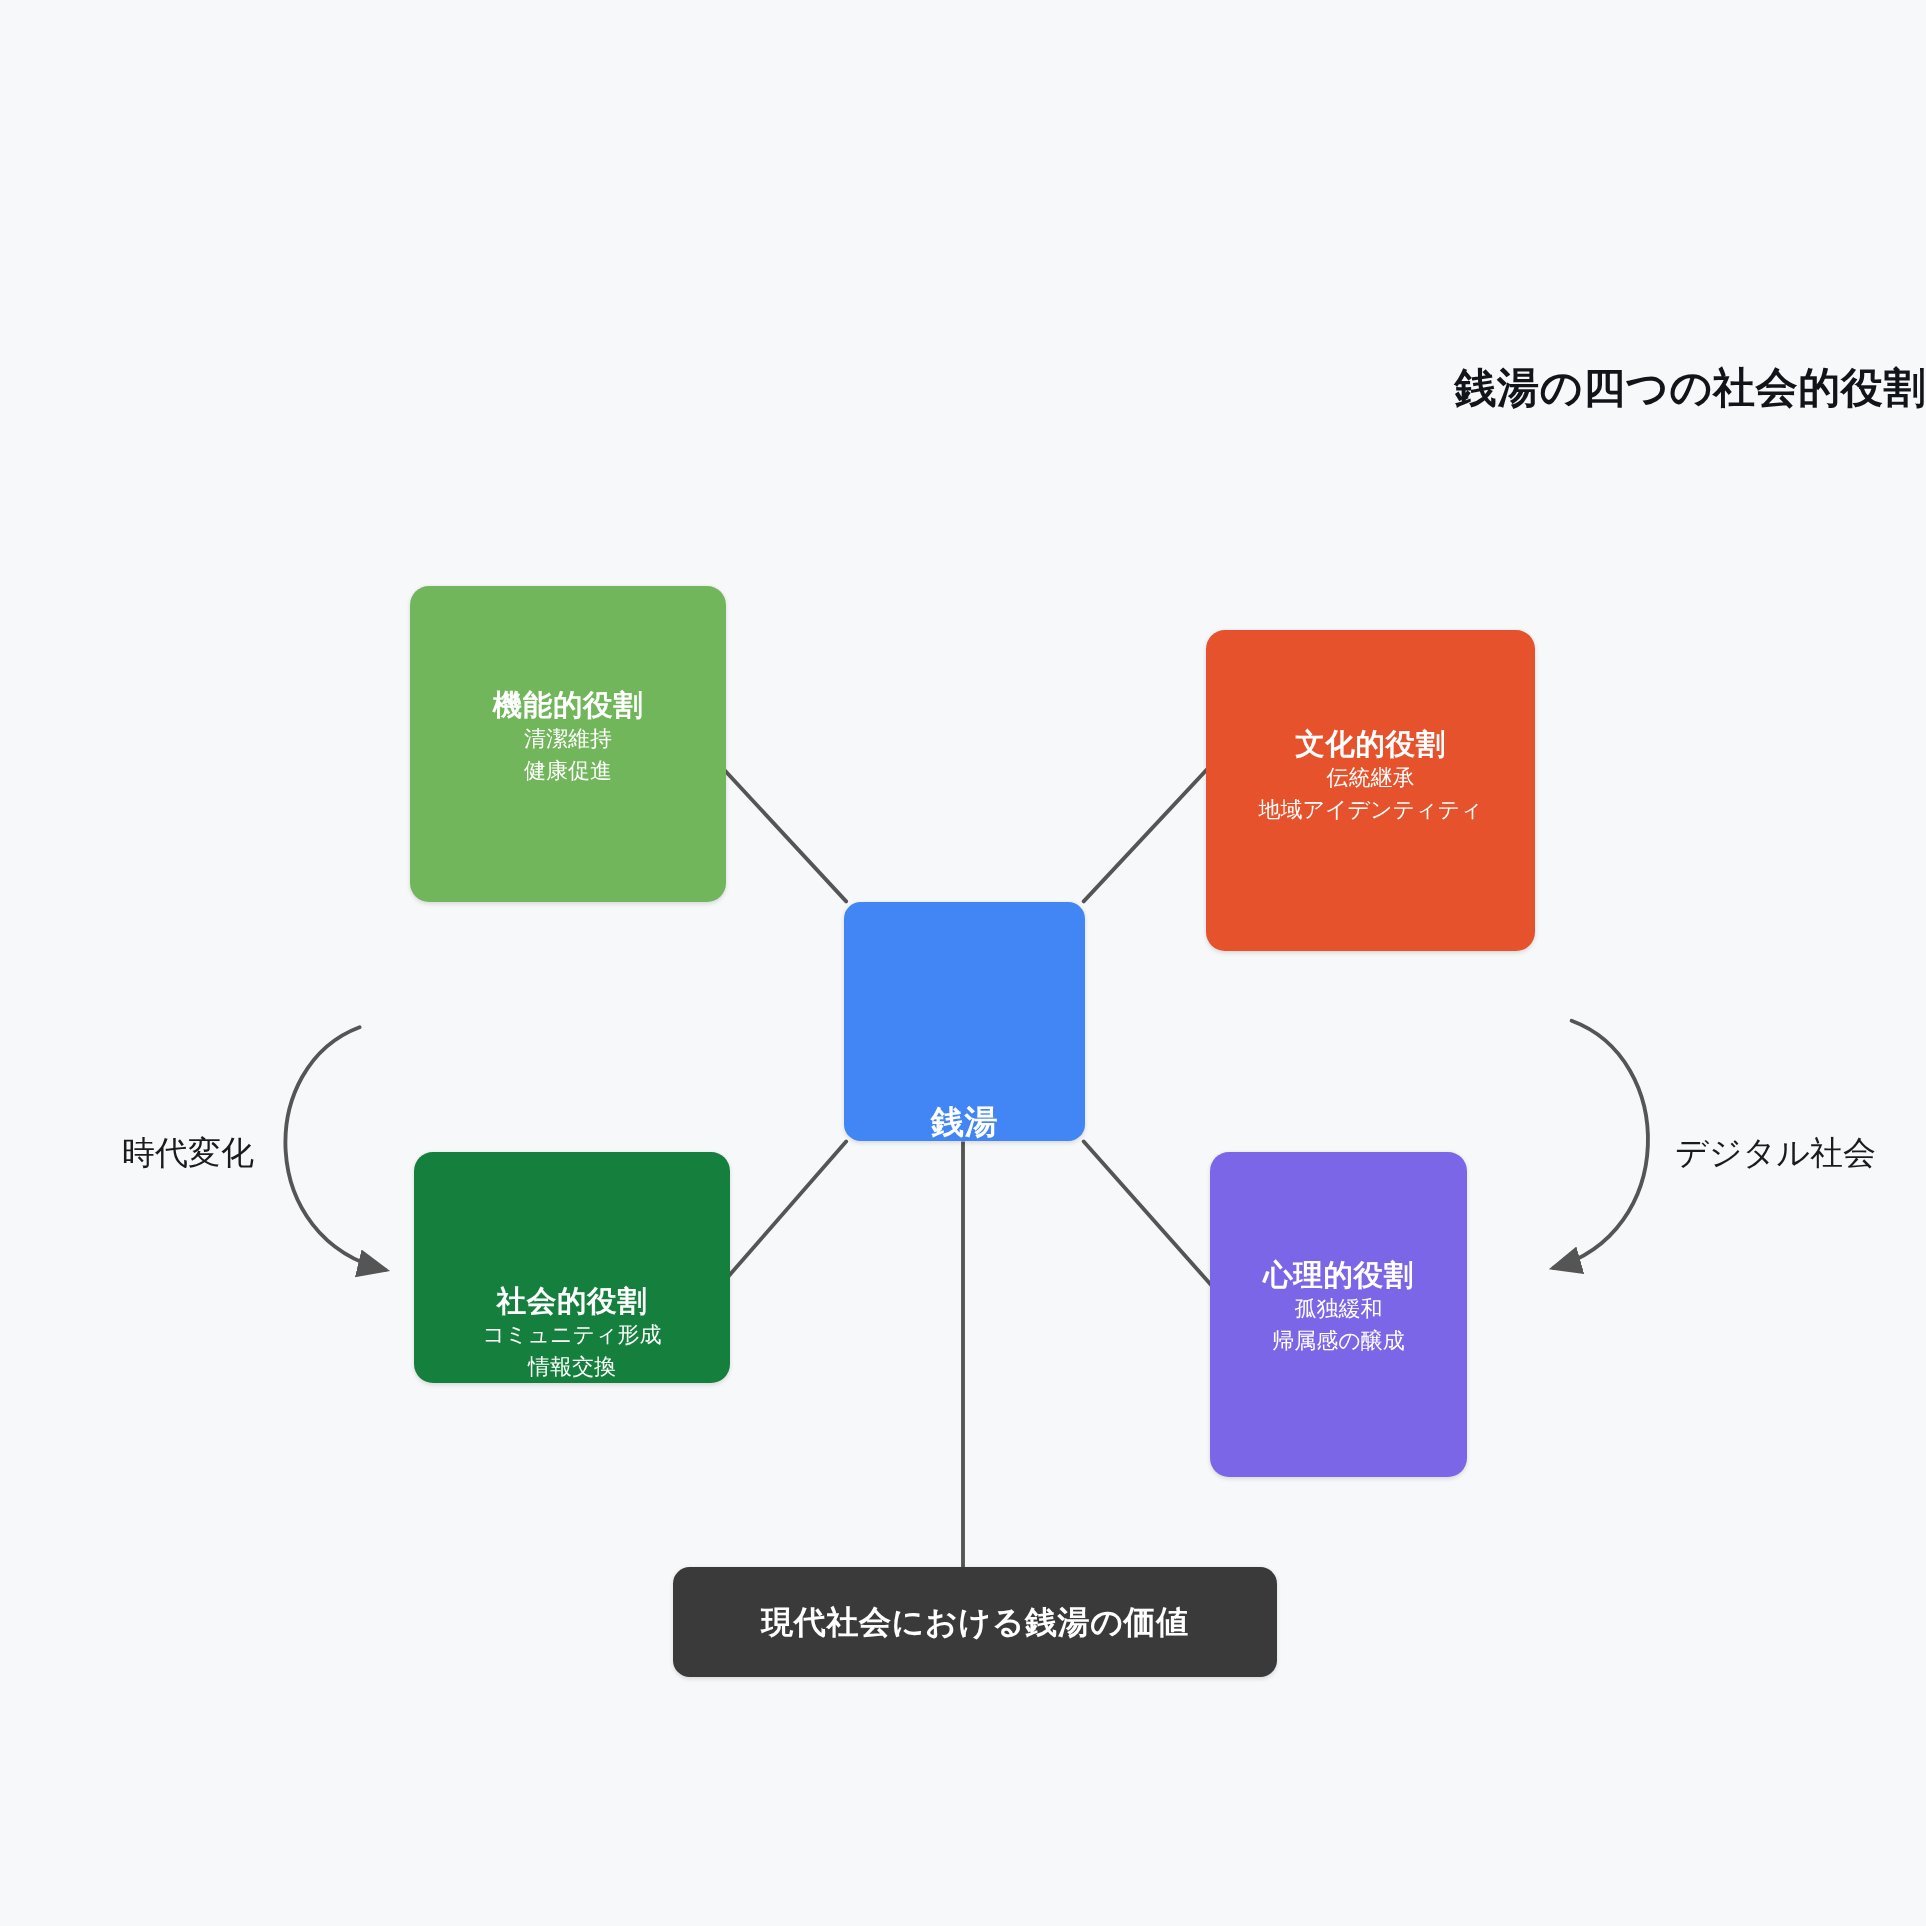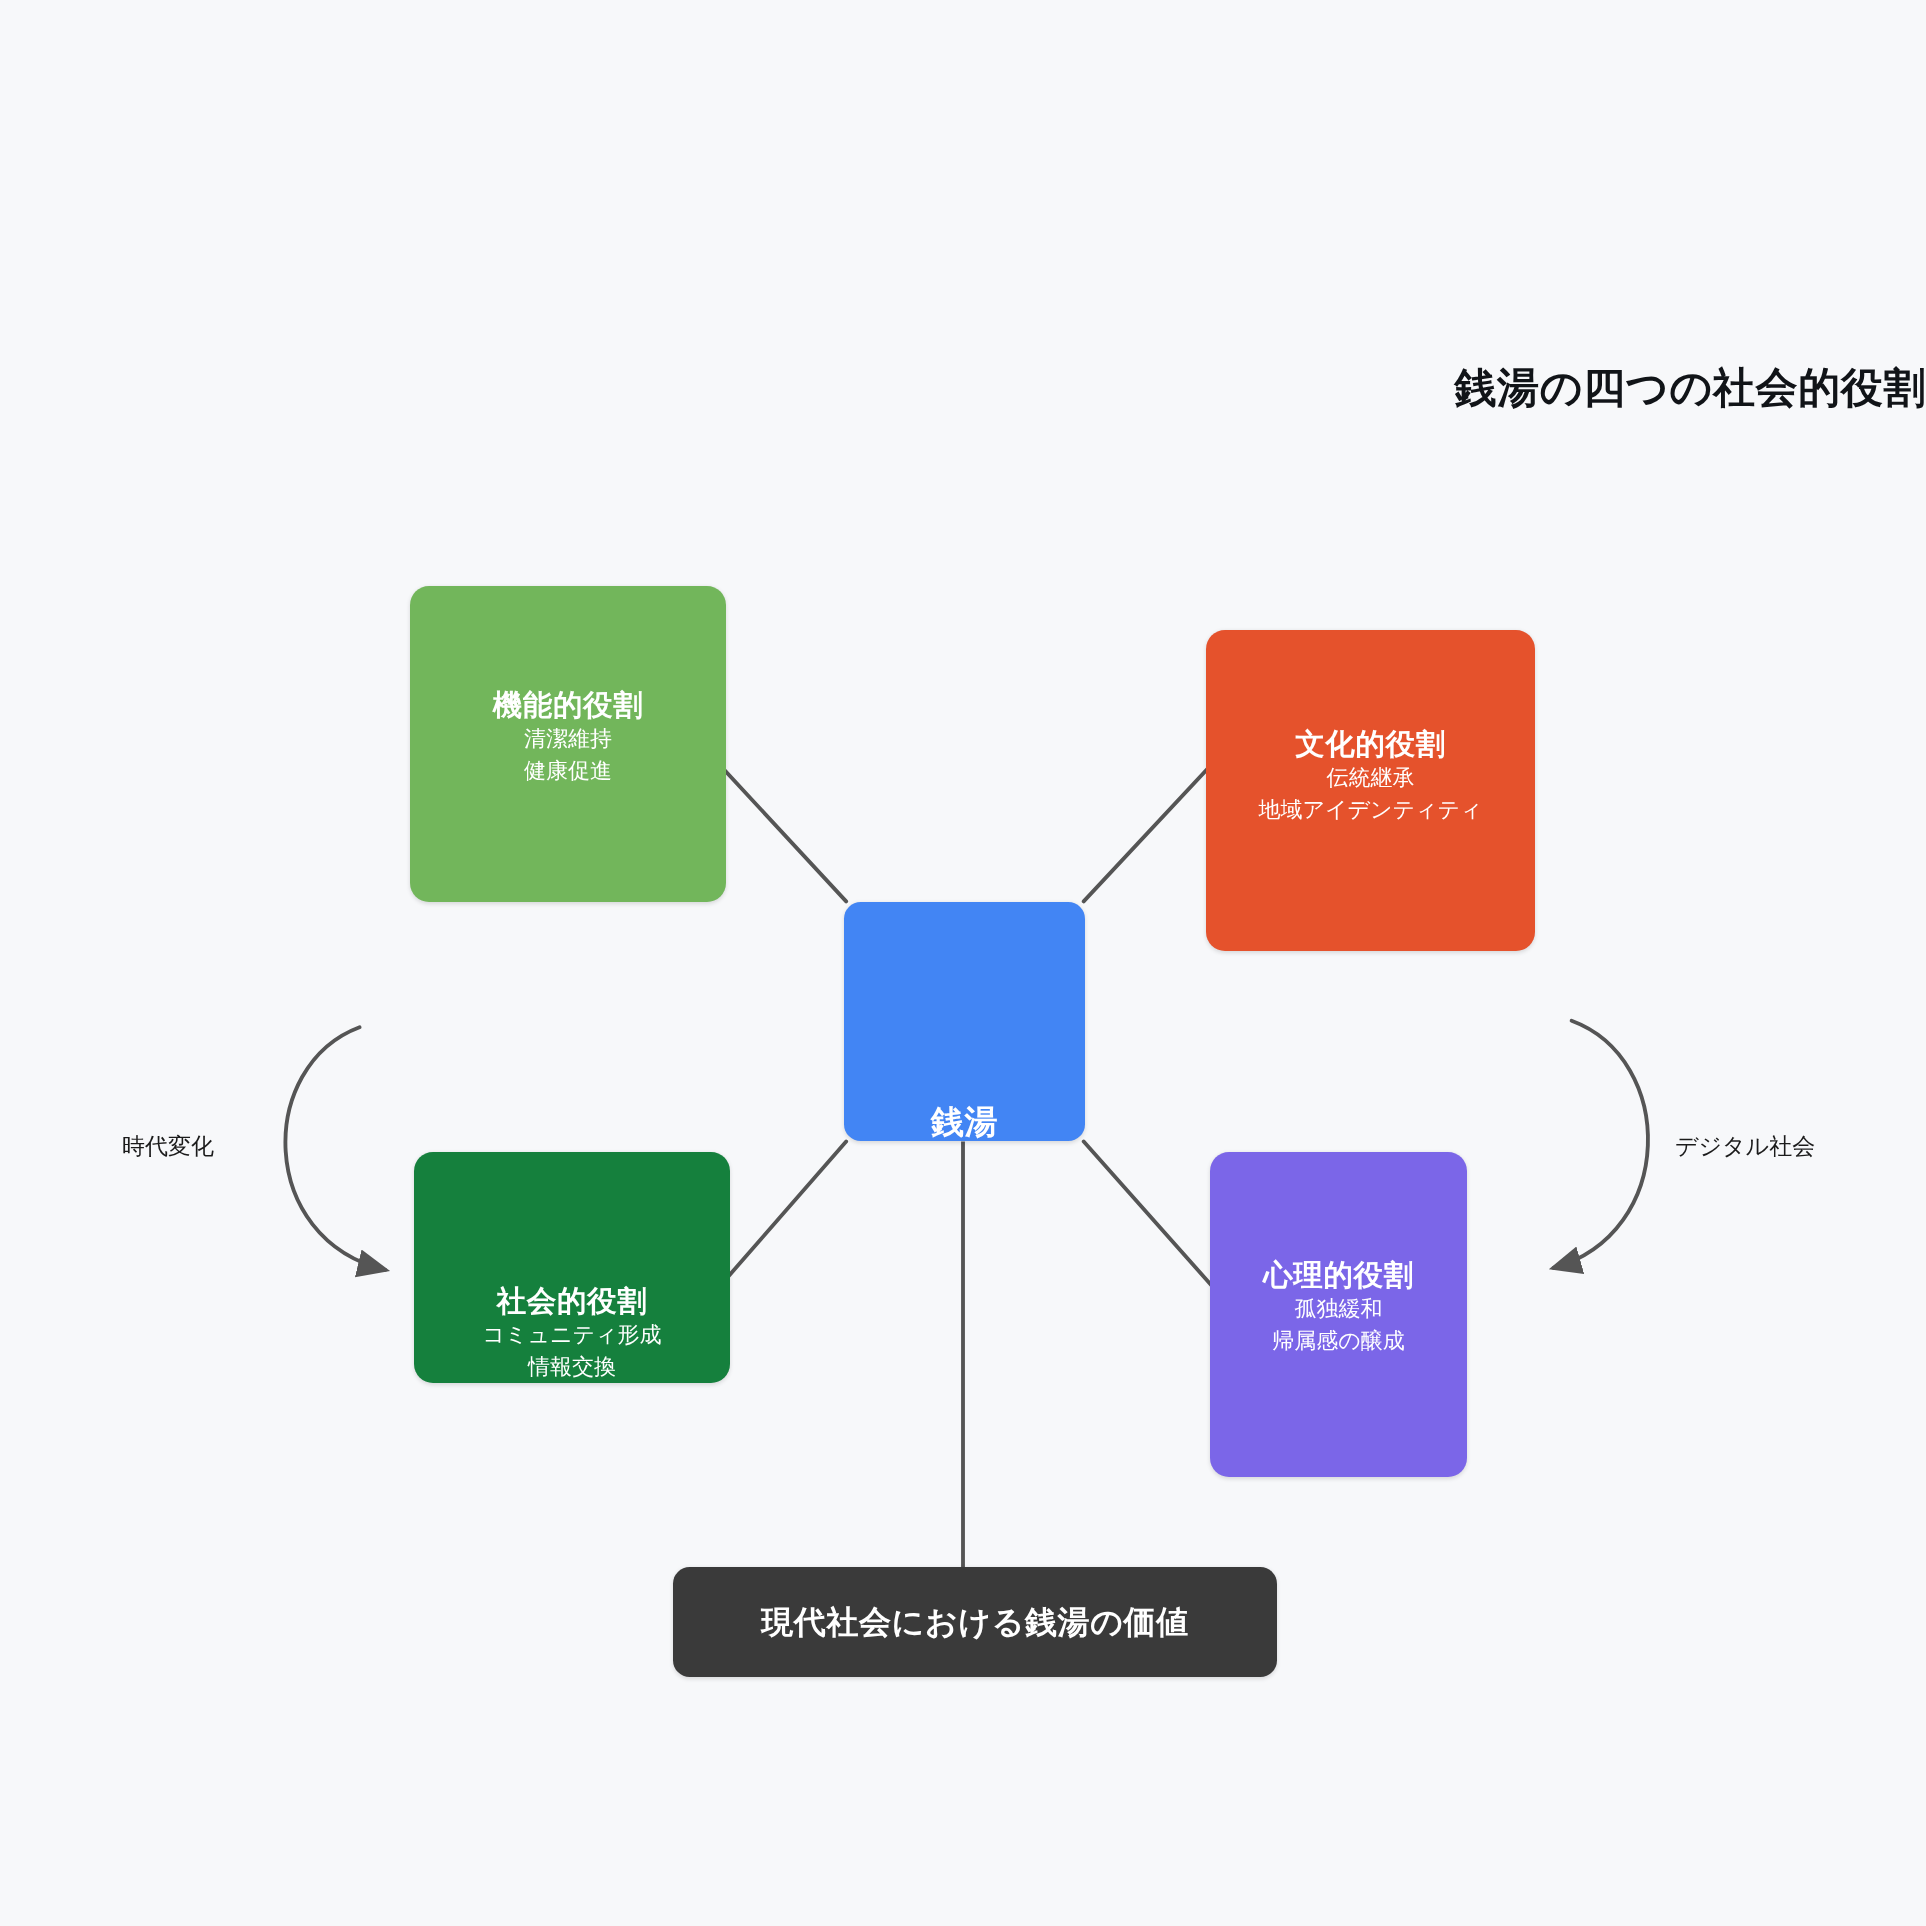--- a/index.html
+++ b/index.html
@@ -66,21 +66,21 @@
   
   #node-outcome{
     left:673px;top:1567px;width:604px;height:110px;
     background:#3a3a3a;border-radius:16.7px;
     justify-content:center;
   }
   #node-outcome .n-title{font-size:32px;font-weight:700;}
 
   .edge-label{
     position:absolute;
-    font-size:23px;
+    font-size:33px;
     font-weight:400;
     color:#1b1b1b;
     white-space:nowrap;
   }
   #label-era{left:122px;top:1131px;}
   #label-digital{left:1655px;top:1131px;margin-left:20px;}
 </style>
 </head>
 <body>
 

